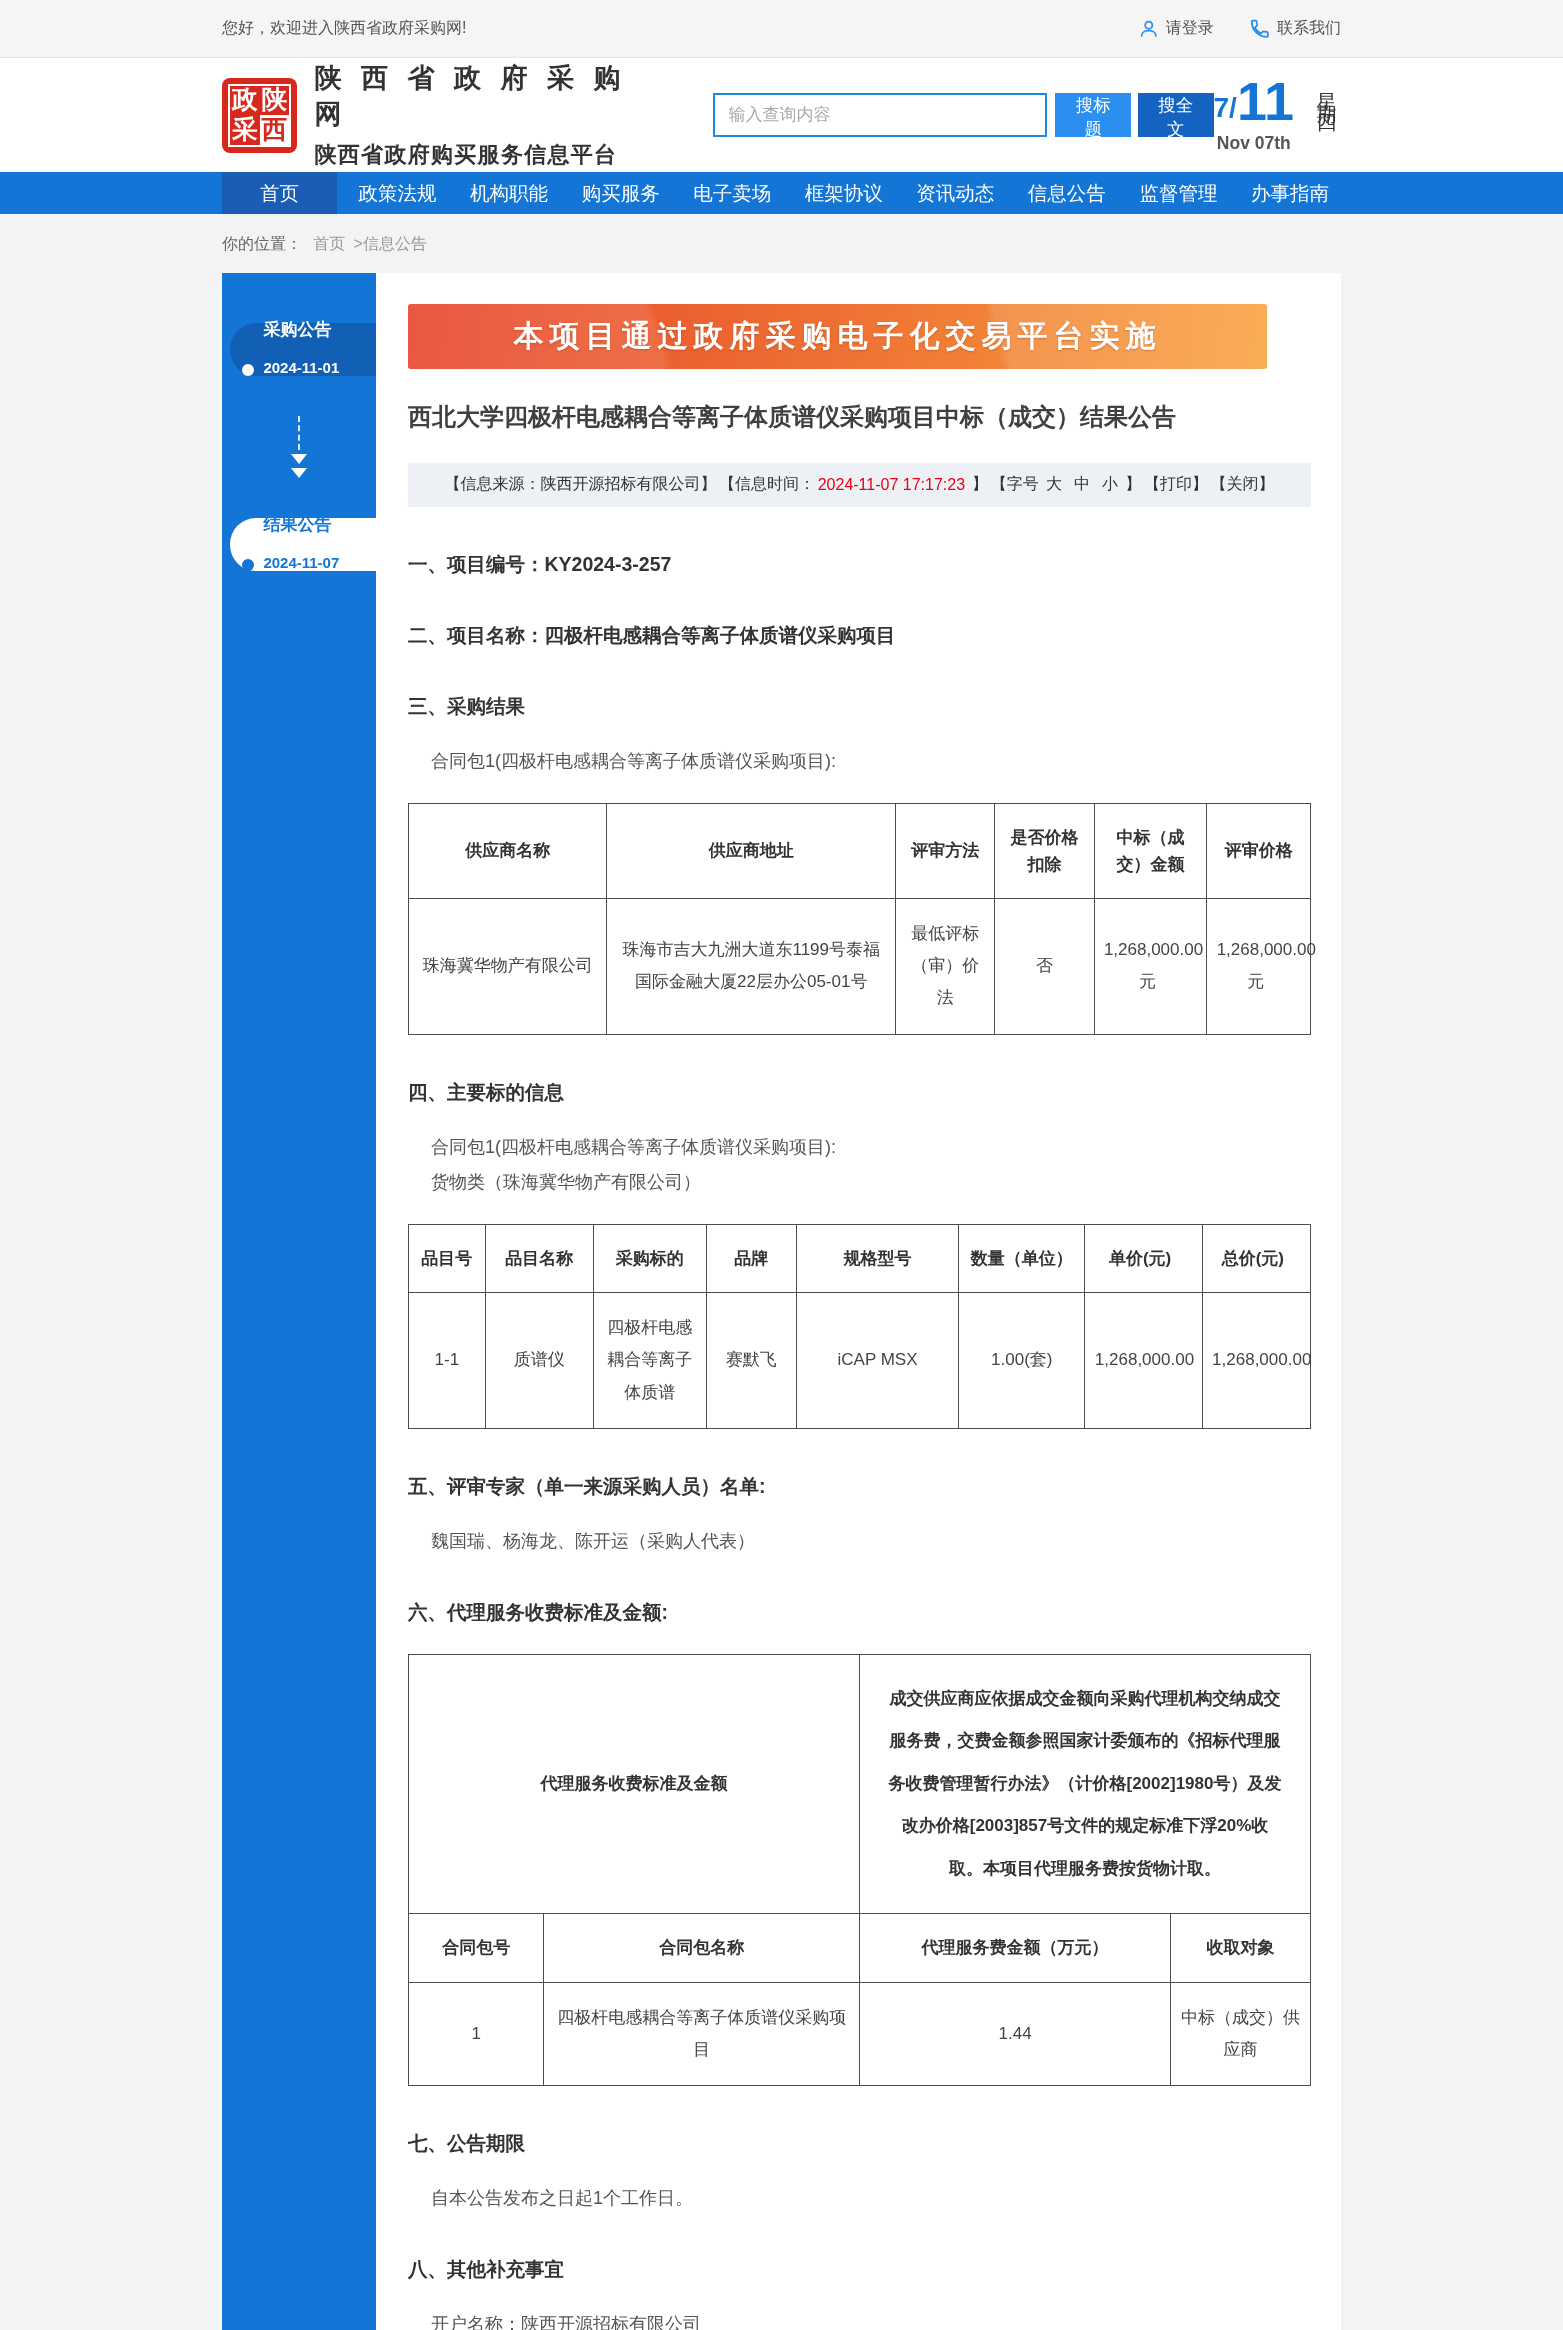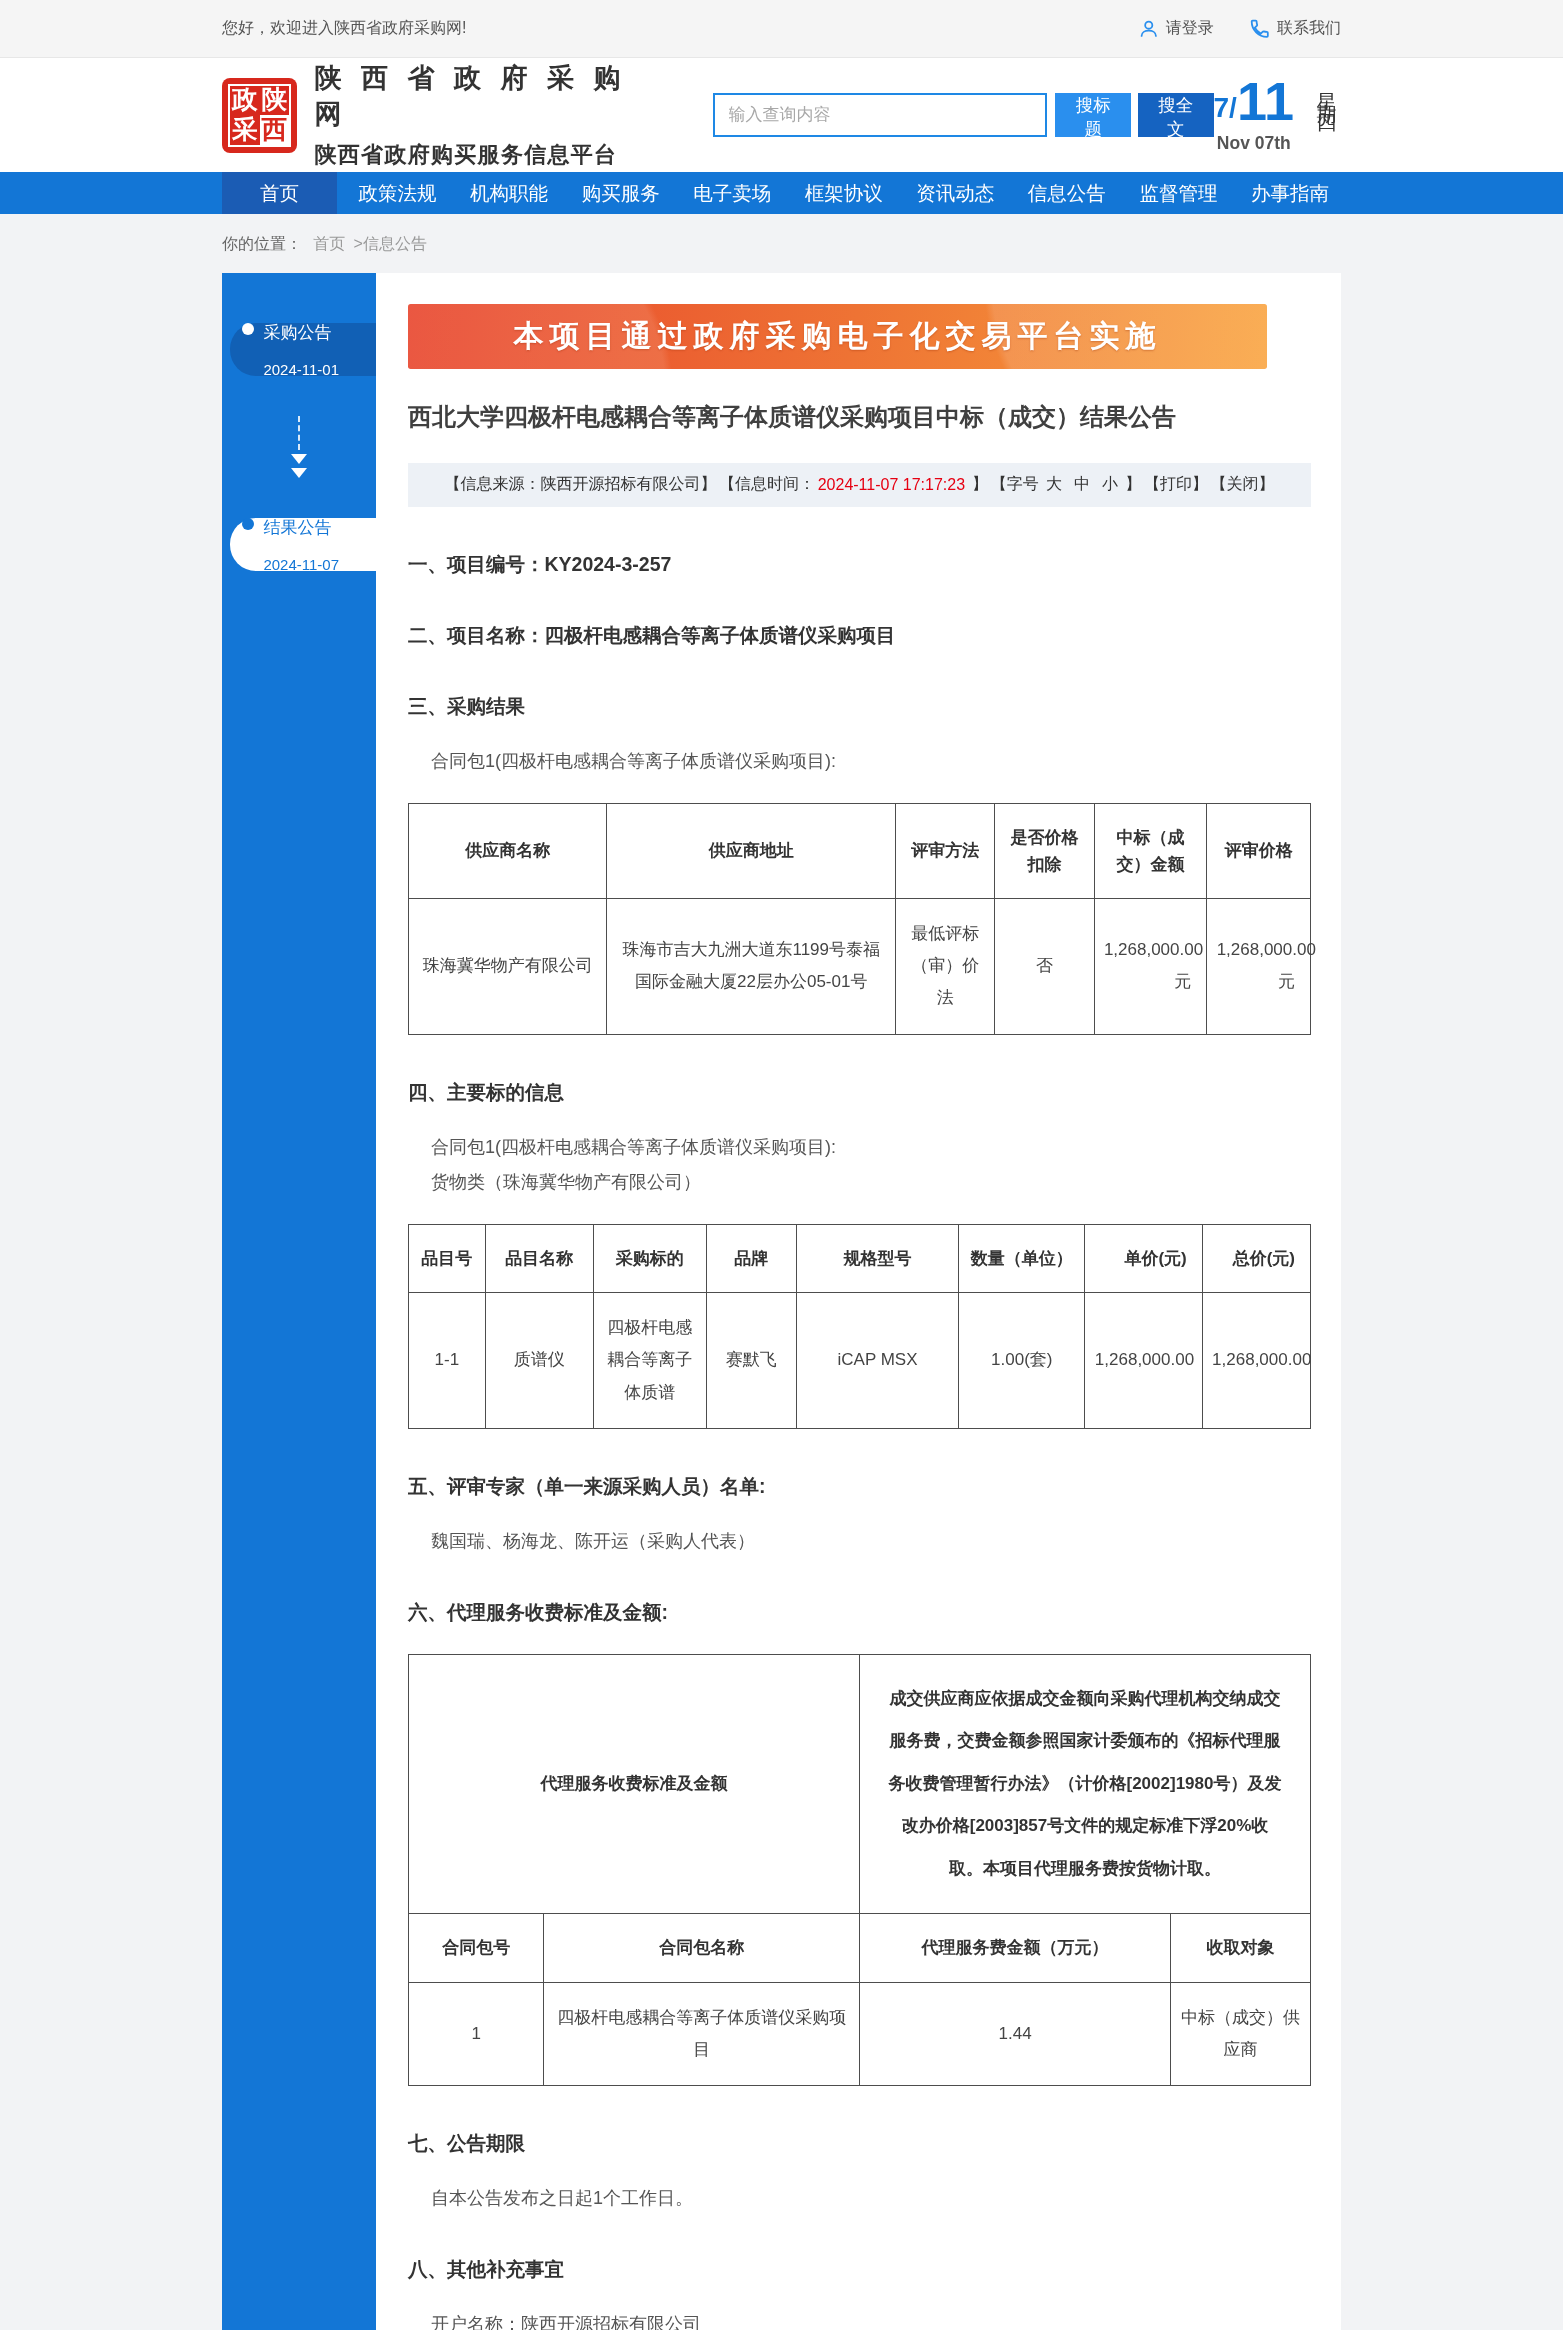--- a/index.html
+++ b/index.html
@@ -52,21 +52,21 @@
   .graybg { background:#f2f3f5; }
   .crumbs { padding:20px 0 17.5px; }
   .crumbs .wrap { font-size:16px; color:#999; }
   .crumb-label { color:#666; }
   .crumb-home { margin-left:6.7px; cursor:pointer; color:#999; }
   .crumb-cur { margin-left:4px; }
 
   
   .content { display:flex; align-items:stretch; }
   .sidebar { width:154px; background:#1376d6; padding-top:50px; flex:none; }
-  .pill { margin-left:8px; height:53px; border-radius:26px 0 0 26px; display:flex; align-items:flex-start; padding-left:12px; cursor:pointer; }
+  .pill { margin-left:8px; height:53px; border-radius:26px 0 0 26px; display:flex; align-items:flex-end; padding-left:12px; cursor:pointer;font-weight:bold; }
   .pill.dark { background:#1160b5; color:#fff; }
   .pill.light { background:#ffffff; color:#1376d6; }
   .dot { width:12px; height:12px; border-radius:50%; margin-right:9.4px; flex:none; }
   .pill.dark .dot { background:#fff; }
   .pill.light .dot { background:#1376d6; }
   .pill-title { font-size:17px; line-height:1.15; }
   .pill-date { font-size:15px; margin-top:19px; }
   .arrow { display:flex; flex-direction:column; align-items:center; margin:40px 0; }
   .arrow .dash { width:0; height:34px; border-left:2px dashed rgba(255,255,255,.85); }
   .arrow .tri { width:0; height:0; border-left:8.8px solid transparent; border-right:8.8px solid transparent; border-top:10px solid #fff; margin-top:4px; }
@@ -89,21 +89,21 @@
   .meta .szl { margin:0 6px; cursor:pointer; }
 
   .sec { margin-top:44px; font-size:19.5px; font-weight:bold; color:#333; }
   .para { margin-top:28px; font-size:18px; color:#555; padding-left:23px; line-height:1.5; }
   .para.tight { margin-top:8px; }
 
   table { border-collapse:collapse; width:100%; margin-top:28px; table-layout:fixed; }
   th, td { border:1.3px solid #4d4d4d; text-align:center; vertical-align:middle; }
   th { font-size:17px; color:#333; font-weight:bold; padding:20px 8px; line-height:1.6; }
   td { font-size:17px; color:#444; padding:19px 9.4px; line-height:1.9; }
-  .cell-r { text-align:right; padding-right:15px; }
+  .cell-r { text-align:center; padding-right:15px; }
   .t3-lbl { font-weight:bold; color:#333; }
   .t3-desc { text-align:center; font-weight:bold; color:#333; line-height:2.5; padding:23px 28px; }
 </style>
 </head>
 <body>
 
 <div class="topbar">
   <div class="wrap">
     <span>您好，欢迎进入陕西省政府采购网!</span>
     <div class="tb-right">

